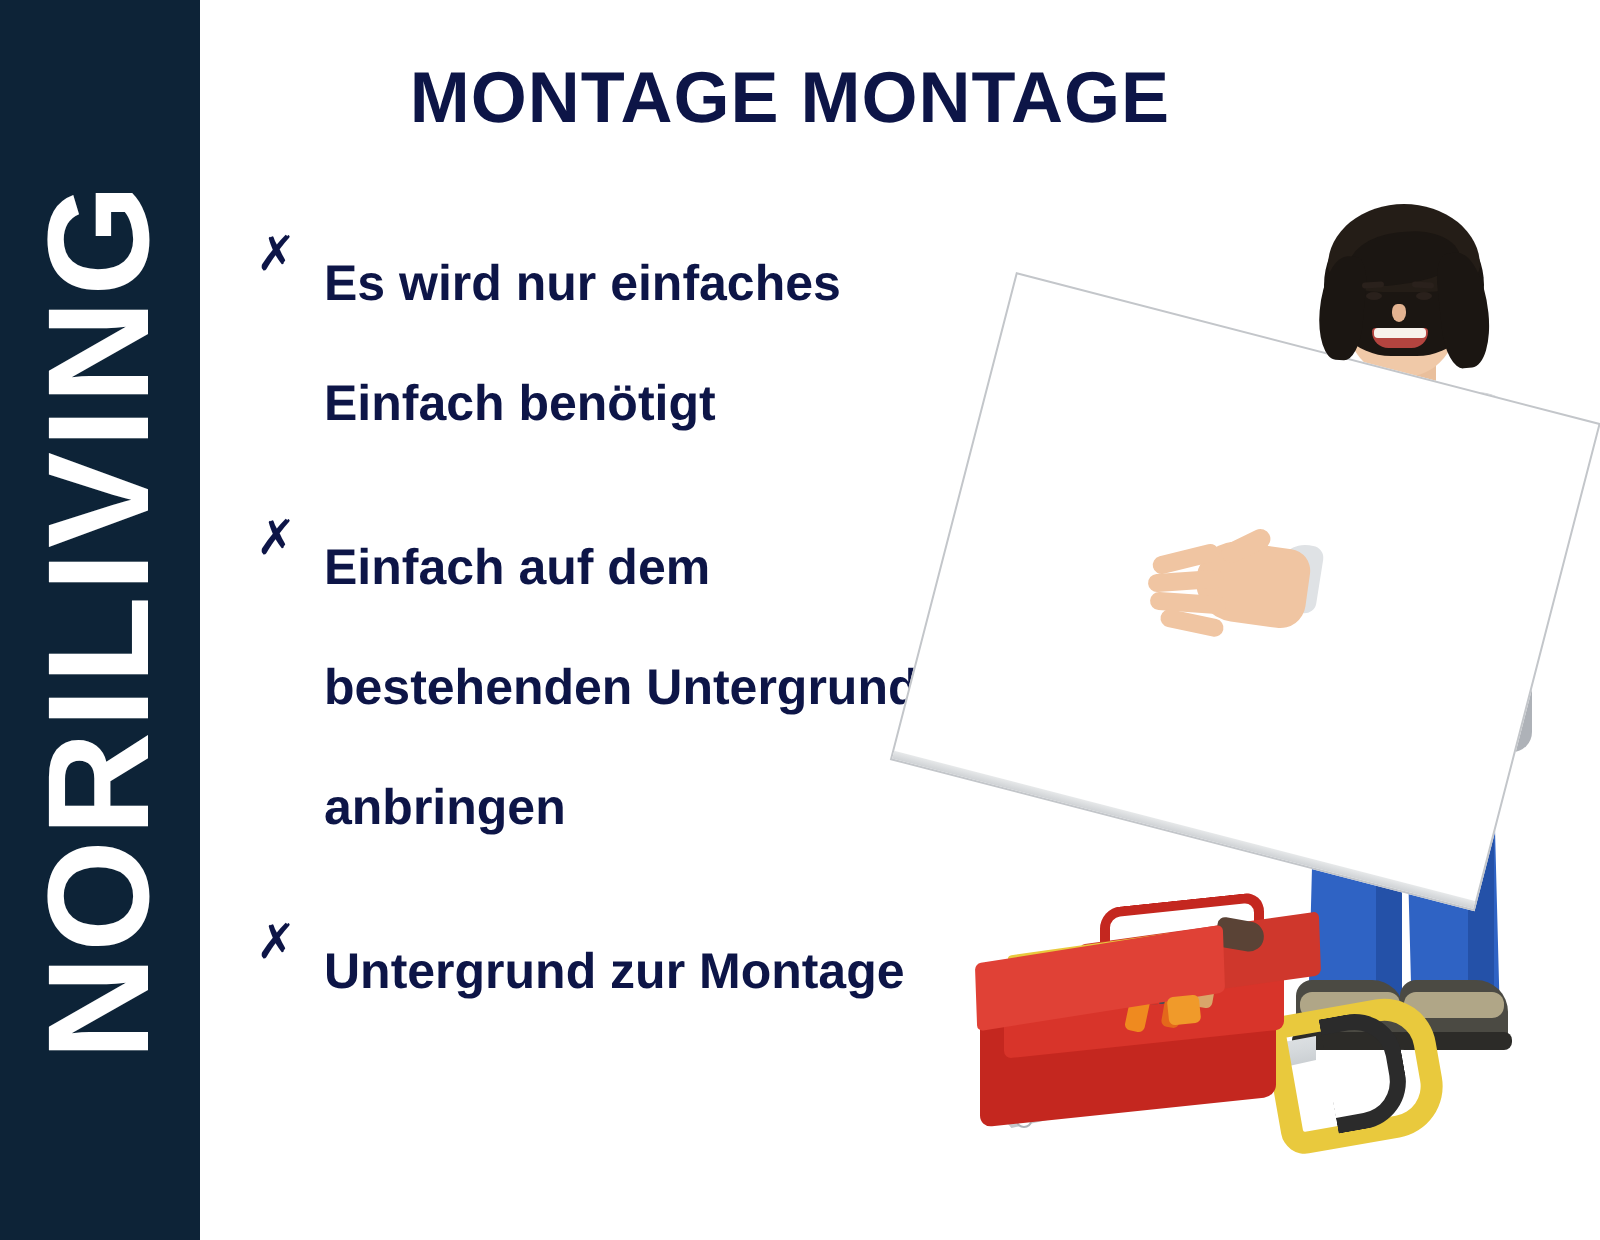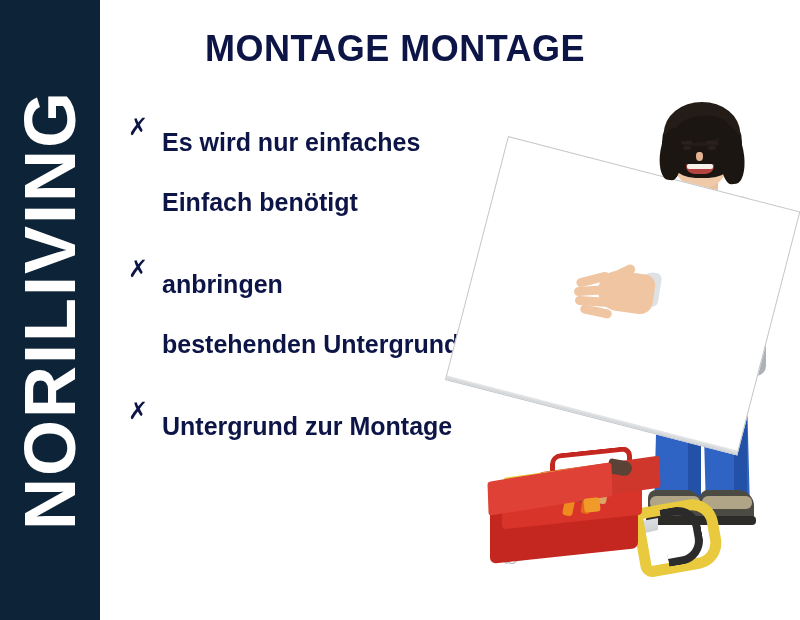--- a/index.html
+++ b/index.html
@@ -464,22 +464,23 @@
       <div class="mark">✗</div>
       <div class="lines">
         <div class="line">Es wird nur einfaches</div>
         <div class="line">Einfach benötigt</div>
       </div>
     </div>
 
     <div class="bullet">
       <div class="mark">✗</div>
       <div class="lines">
+        <div class="line">Einfach auf dem</div>
+        <div class="line">bestehenden Untergrund</div>
         <div class="line">anbringen</div>
-        <div class="line">bestehenden Untergrund</div>
       </div>
     </div>
 
     <div class="bullet">
       <div class="mark">✗</div>
       <div class="lines">
         <div class="line">Untergrund zur Montage</div>
       </div>
     </div>
 

